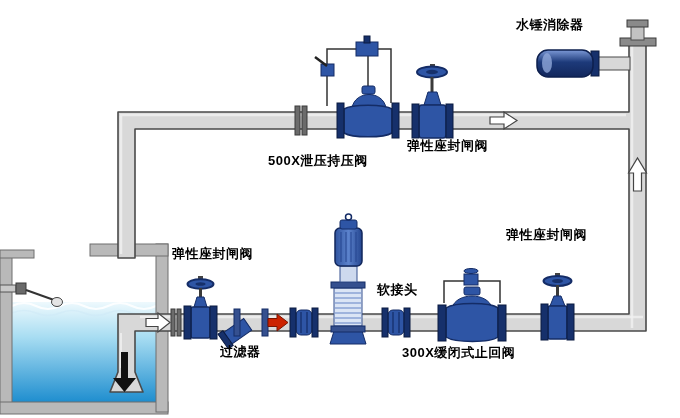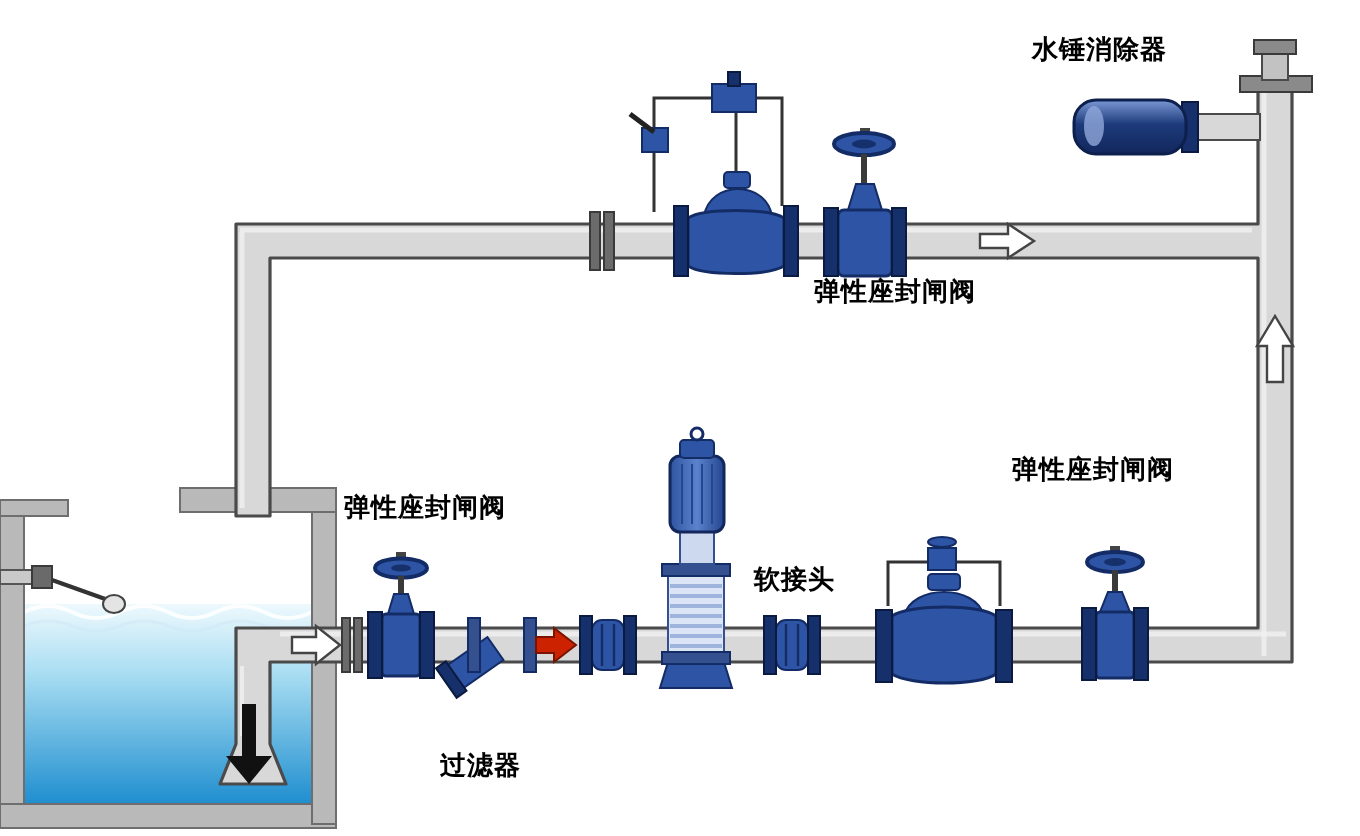--- a/index.html
+++ b/index.html
@@ -13,21 +13,21 @@
     color:#000;white-space:nowrap;letter-spacing:0.5px;
     font-family:"Liberation Sans","DejaVu Sans",sans-serif;
   }
   #lbl-water-hammer {left:516px; top:17px;}
   #lbl-relief       {left:268px; top:153px;}
   #lbl-gate-top     {left:407px; top:138px;}
   #lbl-gate-suction {left:172px; top:246px;}
   #lbl-soft-joint   {left:377px; top:282px;}
   #lbl-gate-discharge{left:506px; top:227px;}
   #lbl-check        {left:402px; top:345px;}
-  #lbl-strainer     {left:220px; top:375px;}
+  #lbl-strainer     {left:220px; top:344px;}
 </style>
 </head>
 <body>
 
 <div class="stage">
 
 <svg width="680" height="418" viewBox="0 0 680 418">
   <defs>
     <linearGradient id="waterG" x1="0" y1="0" x2="0" y2="1">
       <stop offset="0" stop-color="#eef9fd"></stop>
@@ -203,19 +203,21 @@
   <g>
     <path d="M146,318.5 H158 V313 L170,322.5 L158,332 V326.5 H146 Z" fill="#ffffff" stroke="#444" stroke-width="1.2"></path>
     <path d="M268,318.5 H277 V314 L288,322.5 L277,331 V326.5 H268 Z" fill="#cc2200" stroke="#7a1400" stroke-width="1"></path>
     <path d="M490,117 H504 V112 L517,120.5 L504,129 V124 H490 Z" fill="#ffffff" stroke="#444" stroke-width="1.2"></path>
     <path d="M633.5,191 V173 H628.5 L637.5,158 L646.5,173 H641.5 V191 Z" fill="#ffffff" stroke="#444" stroke-width="1.2"></path>
     <path d="M121,352 H128 V378 H136 L124.5,392 L113,378 H121 Z" fill="#111111"></path>
   </g>
 </svg>
 
 <div class="lbl" id="lbl-water-hammer">水锤消除器</div>
+<div class="lbl" id="lbl-relief">500X泄压持压阀</div>
 <div class="lbl" id="lbl-gate-top">弹性座封闸阀</div>
 <div class="lbl" id="lbl-gate-suction">弹性座封闸阀</div>
 <div class="lbl" id="lbl-soft-joint">软接头</div>
 <div class="lbl" id="lbl-gate-discharge">弹性座封闸阀</div>
+<div class="lbl" id="lbl-check">300X缓闭式止回阀</div>
 <div class="lbl" id="lbl-strainer">过滤器</div>
 
 </div>
 
 </body></html>

